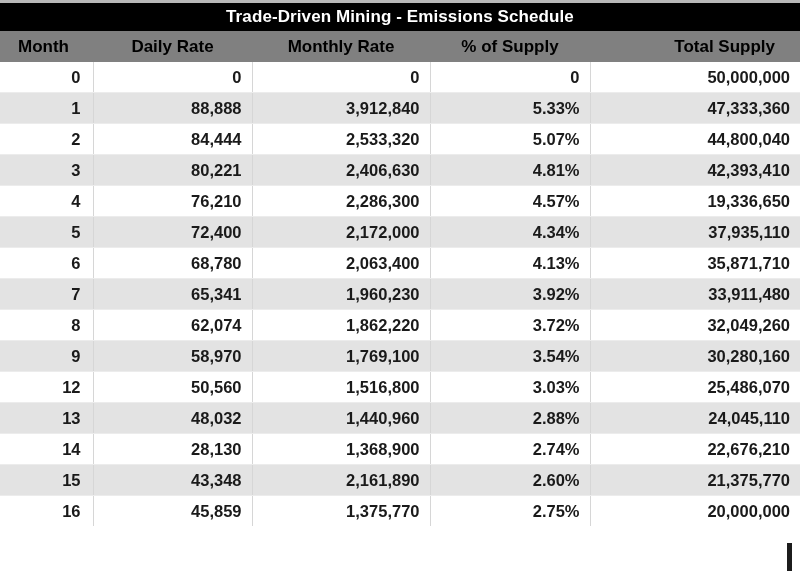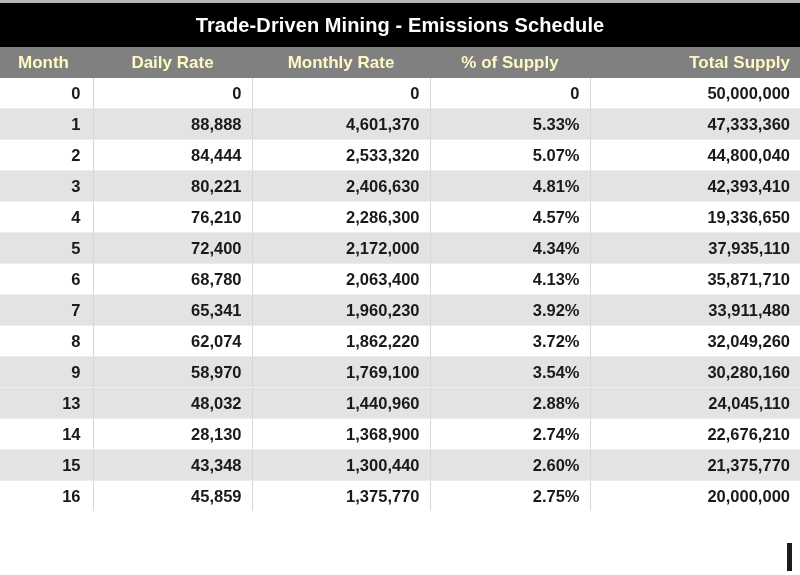--- a/index.html
+++ b/index.html
@@ -40,45 +40,45 @@
   col.c-month    { width: 93px;  }
   col.c-daily    { width: 159px; }
   col.c-monthly  { width: 178px; }
   col.c-pct      { width: 160px; }
   col.c-total    { width: 210px; }
 
   
   tr.title-row th {
     background: #000000;
     color: #ffffff;
-    font-size: 20px;
+    font-size: 17px;
     font-weight: bold;
     text-align: center;
     height: 28px;
-    padding: 8px 8px;
+    padding: 0 8px;
     letter-spacing: 0.1px;
     white-space: nowrap;
   }
 
   
   tr.head-row th {
     background: #808080;
-    color: #fef9c3;
+    color: #000000;
     font-size: 17px;
     font-weight: bold;
     height: 31px;
     padding: 0 10px;
     white-space: nowrap;
     vertical-align: middle;
   }
   tr.head-row th.h-month   { text-align: center; padding-left: 4px; }
   tr.head-row th.h-daily   { text-align: center; }
   tr.head-row th.h-monthly { }
   tr.head-row th.h-pct     { text-align: center; }
-  tr.head-row th.h-total   { text-align: right; padding-right: 10px; }
+  tr.head-row th.h-total   { text-align: right; padding-right: 25px; }
 
   
   tbody tr td {
     font-size: 16.5px;
     font-weight: bold;
     color: #1a1a1a;
     height: 30px;
     padding: 0 10px;
     text-align: right;
     white-space: nowrap;
@@ -142,21 +142,21 @@
         <tr class="even">
           <td class="col-month">0</td>
           <td class="col-daily">0</td>
           <td class="col-monthly">0</td>
           <td class="col-pct">0</td>
           <td class="col-total">50,000,000</td>
         </tr>
         <tr class="odd">
           <td class="col-month">1</td>
           <td class="col-daily">88,888</td>
-          <td class="col-monthly">4,601,370</td>
+          <td class="col-monthly">3,912,840</td>
           <td class="col-pct">5.33%</td>
           <td class="col-total">47,333,360</td>
         </tr>
         <tr class="even">
           <td class="col-month">2</td>
           <td class="col-daily">84,444</td>
           <td class="col-monthly">2,533,320</td>
           <td class="col-pct">5.07%</td>
           <td class="col-total">44,800,040</td>
         </tr>
@@ -202,38 +202,45 @@
           <td class="col-pct">3.72%</td>
           <td class="col-total">32,049,260</td>
         </tr>
         <tr class="odd">
           <td class="col-month">9</td>
           <td class="col-daily">58,970</td>
           <td class="col-monthly">1,769,100</td>
           <td class="col-pct">3.54%</td>
           <td class="col-total">30,280,160</td>
         </tr>
+        <tr class="even">
+          <td class="col-month">12</td>
+          <td class="col-daily">50,560</td>
+          <td class="col-monthly">1,516,800</td>
+          <td class="col-pct">3.03%</td>
+          <td class="col-total">25,486,070</td>
+        </tr>
         <tr class="odd">
           <td class="col-month">13</td>
           <td class="col-daily">48,032</td>
           <td class="col-monthly">1,440,960</td>
           <td class="col-pct">2.88%</td>
           <td class="col-total">24,045,110</td>
         </tr>
         <tr class="even">
           <td class="col-month">14</td>
           <td class="col-daily">28,130</td>
           <td class="col-monthly">1,368,900</td>
           <td class="col-pct">2.74%</td>
           <td class="col-total">22,676,210</td>
         </tr>
         <tr class="odd">
           <td class="col-month">15</td>
           <td class="col-daily">43,348</td>
-          <td class="col-monthly">1,300,440</td>
+          <td class="col-monthly">2,161,890</td>
           <td class="col-pct">2.60%</td>
           <td class="col-total">21,375,770</td>
         </tr>
         <tr class="even">
           <td class="col-month">16</td>
           <td class="col-daily">45,859</td>
           <td class="col-monthly">1,375,770</td>
           <td class="col-pct">2.75%</td>
           <td class="col-total">20,000,000</td>
         </tr>

